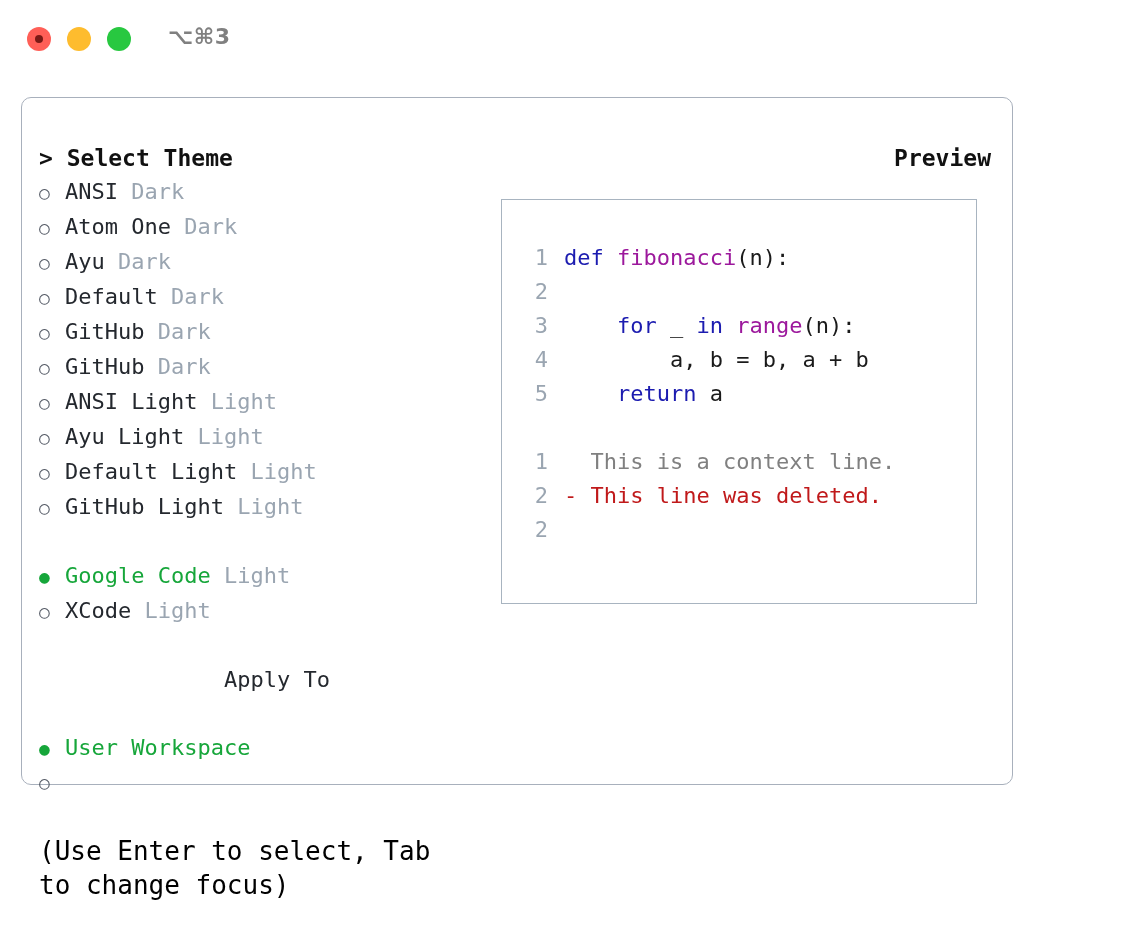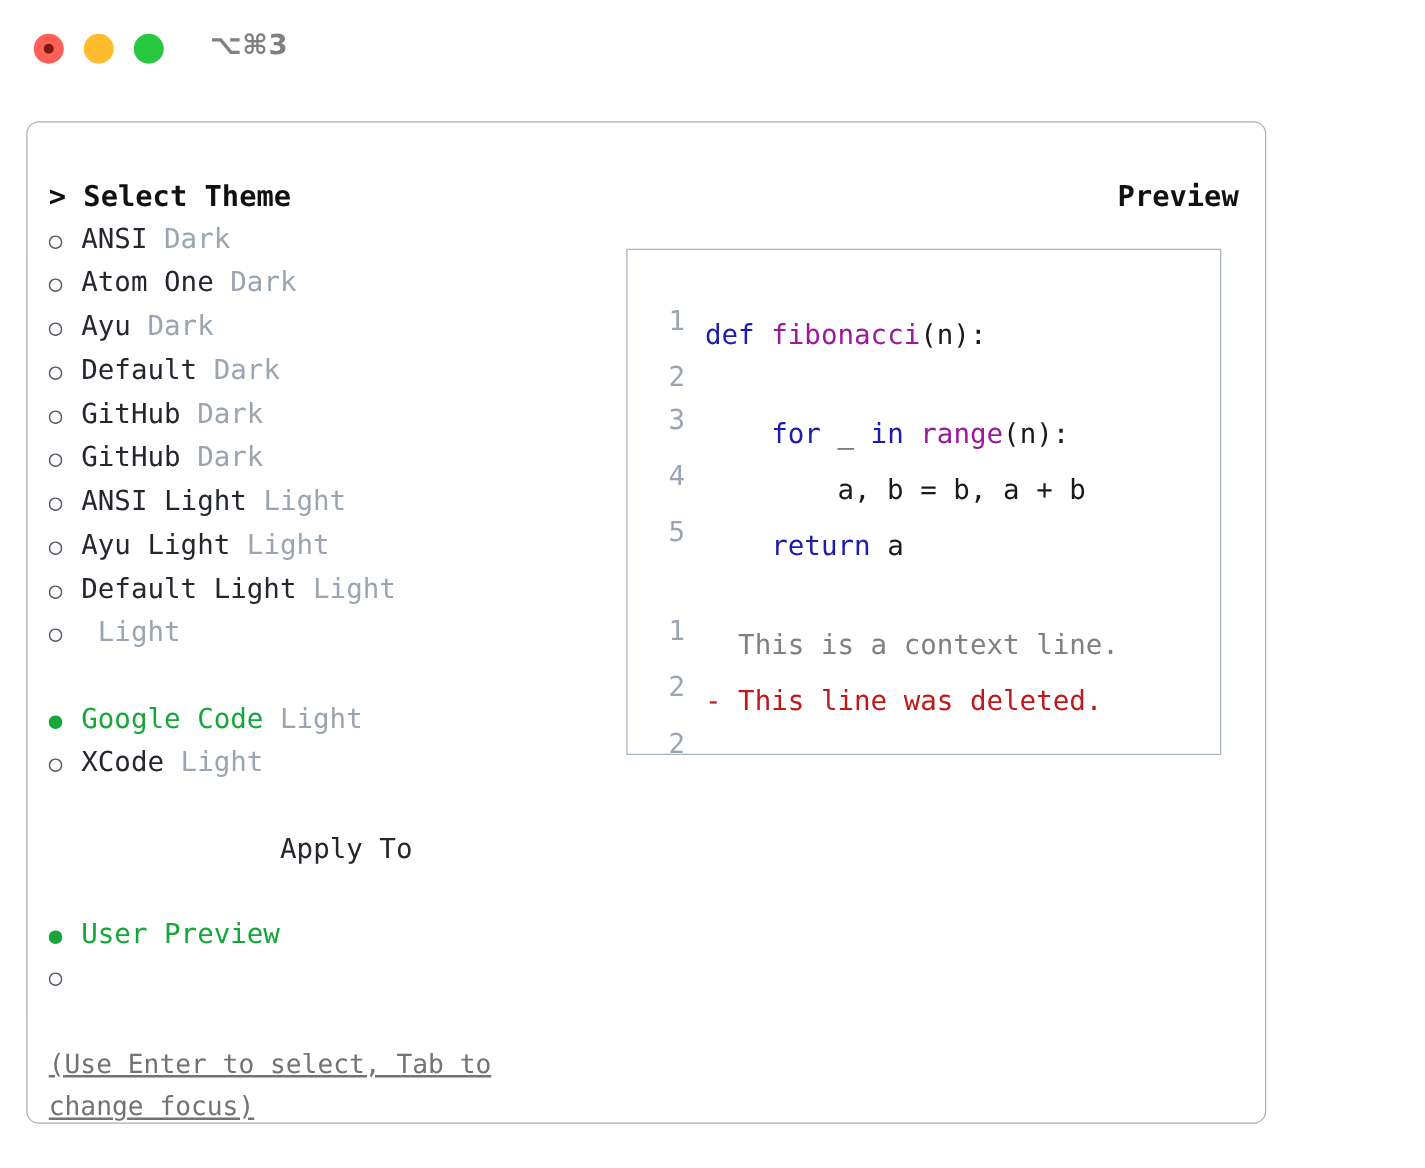--- a/index.html
+++ b/index.html
@@ -66,21 +66,21 @@
     letter-spacing: 0.5px;
     font-family: "DejaVu Sans", "Liberation Sans", sans-serif;
   }
 
   
   .panel {
     position: absolute;
     left: 21px;
     top: 97px;
     width: 992px;
-    height: 802px;
+    height: 688px;
     border: 1.5px solid #a8b0bc;
     border-radius: 10px;
     background: #ffffff;
     box-sizing: border-box;
   }
 
   
   .left-col {
     position: absolute;
     left: 17px;
@@ -120,26 +120,25 @@
     font-size: 22px;
     line-height: 34px;
     color: #24282e;
     white-space: pre;
     padding-left: 26px;
     text-align: center;
   }
   .spacer-row { height: 34px; }
 
   .hint {
-    font-size: 21px;
-    line-height: 34px;
-    color: #737373;
+    font-size: 26px;
+    line-height: 34px;
+    color: #000000;
     width: 400px;
     white-space: normal;
-    text-decoration: underline;
   }
 
   
   .right-col {
     position: absolute;
     left: 479px;
     top: 43px;
     width: 490px;
   }
   .preview-title {
@@ -171,21 +170,20 @@
   }
   .lineno {
     width: 46px;
     flex: 0 0 46px;
     text-align: right;
     color: #9aa5b1;
   }
   .code-text {
     padding-left: 16px;
     color: #1a1a1a;
-    margin-top: 11px;
   }
   .t-kw   { color: #1c1cb0; }
   .t-fn   { color: #9c189c; }
   .t-num  { color: #0e7c7b; }
   .t-pl   { color: #1a1a1a; }
 
   .diff-gap { height: 34px; }
   .d-ctx { color: #808080; }
   .d-del { color: #c0191a; }
   .d-add { color: #00b000; }
@@ -213,31 +211,31 @@
       <div id="theme-list">
           <div class="opt-row"><span class="marker">○</span><span class="opt-label">ANSI</span><span class="badge-gap"> </span><span class="opt-badge">Dark</span></div>
           <div class="opt-row"><span class="marker">○</span><span class="opt-label">Atom One</span><span class="badge-gap"> </span><span class="opt-badge">Dark</span></div>
           <div class="opt-row"><span class="marker">○</span><span class="opt-label">Ayu</span><span class="badge-gap"> </span><span class="opt-badge">Dark</span></div>
           <div class="opt-row"><span class="marker">○</span><span class="opt-label">Default</span><span class="badge-gap"> </span><span class="opt-badge">Dark</span></div>
           <div class="opt-row"><span class="marker">○</span><span class="opt-label">GitHub</span><span class="badge-gap"> </span><span class="opt-badge">Dark</span></div>
           <div class="opt-row"><span class="marker">○</span><span class="opt-label">GitHub</span><span class="badge-gap"> </span><span class="opt-badge">Dark</span></div>
           <div class="opt-row"><span class="marker">○</span><span class="opt-label">ANSI Light</span><span class="badge-gap"> </span><span class="opt-badge">Light</span></div>
           <div class="opt-row"><span class="marker">○</span><span class="opt-label">Ayu Light</span><span class="badge-gap"> </span><span class="opt-badge">Light</span></div>
           <div class="opt-row"><span class="marker">○</span><span class="opt-label">Default Light</span><span class="badge-gap"> </span><span class="opt-badge">Light</span></div>
-          <div class="opt-row"><span class="marker">○</span><span class="badge-gap"> </span><span class="opt-badge">Light</span></div>
+          <div class="opt-row"><span class="marker">○</span><span class="opt-label">GitHub Light</span><span class="badge-gap"> </span><span class="opt-badge">Light</span></div>
           <div class="opt-row selected"><span class="marker on">●</span><span class="opt-label">Google Code</span><span class="badge-gap"> </span><span class="opt-badge">Light</span></div>
           <div class="opt-row"><span class="marker">○</span><span class="opt-label">XCode</span><span class="badge-gap"> </span><span class="opt-badge">Light</span></div>
         </div>
 
       <div class="spacer-row"></div>
 
       <div class="section-head">Apply To</div>
 
       <div id="apply-list">
-          <div class="opt-row selected"><span class="marker on">●</span><span class="opt-label">User Preview</span></div>
+          <div class="opt-row selected"><span class="marker on">●</span><span class="opt-label">User Workspace</span></div>
           <div class="opt-row"><span class="marker">○</span></div>
         </div>
 
       <div class="spacer-row"></div>
 
       <div class="hint">(Use Enter to select, Tab to change focus)</div>
     </div>
 
     <div class="right-col">
       <div class="preview-title">Preview</div>

